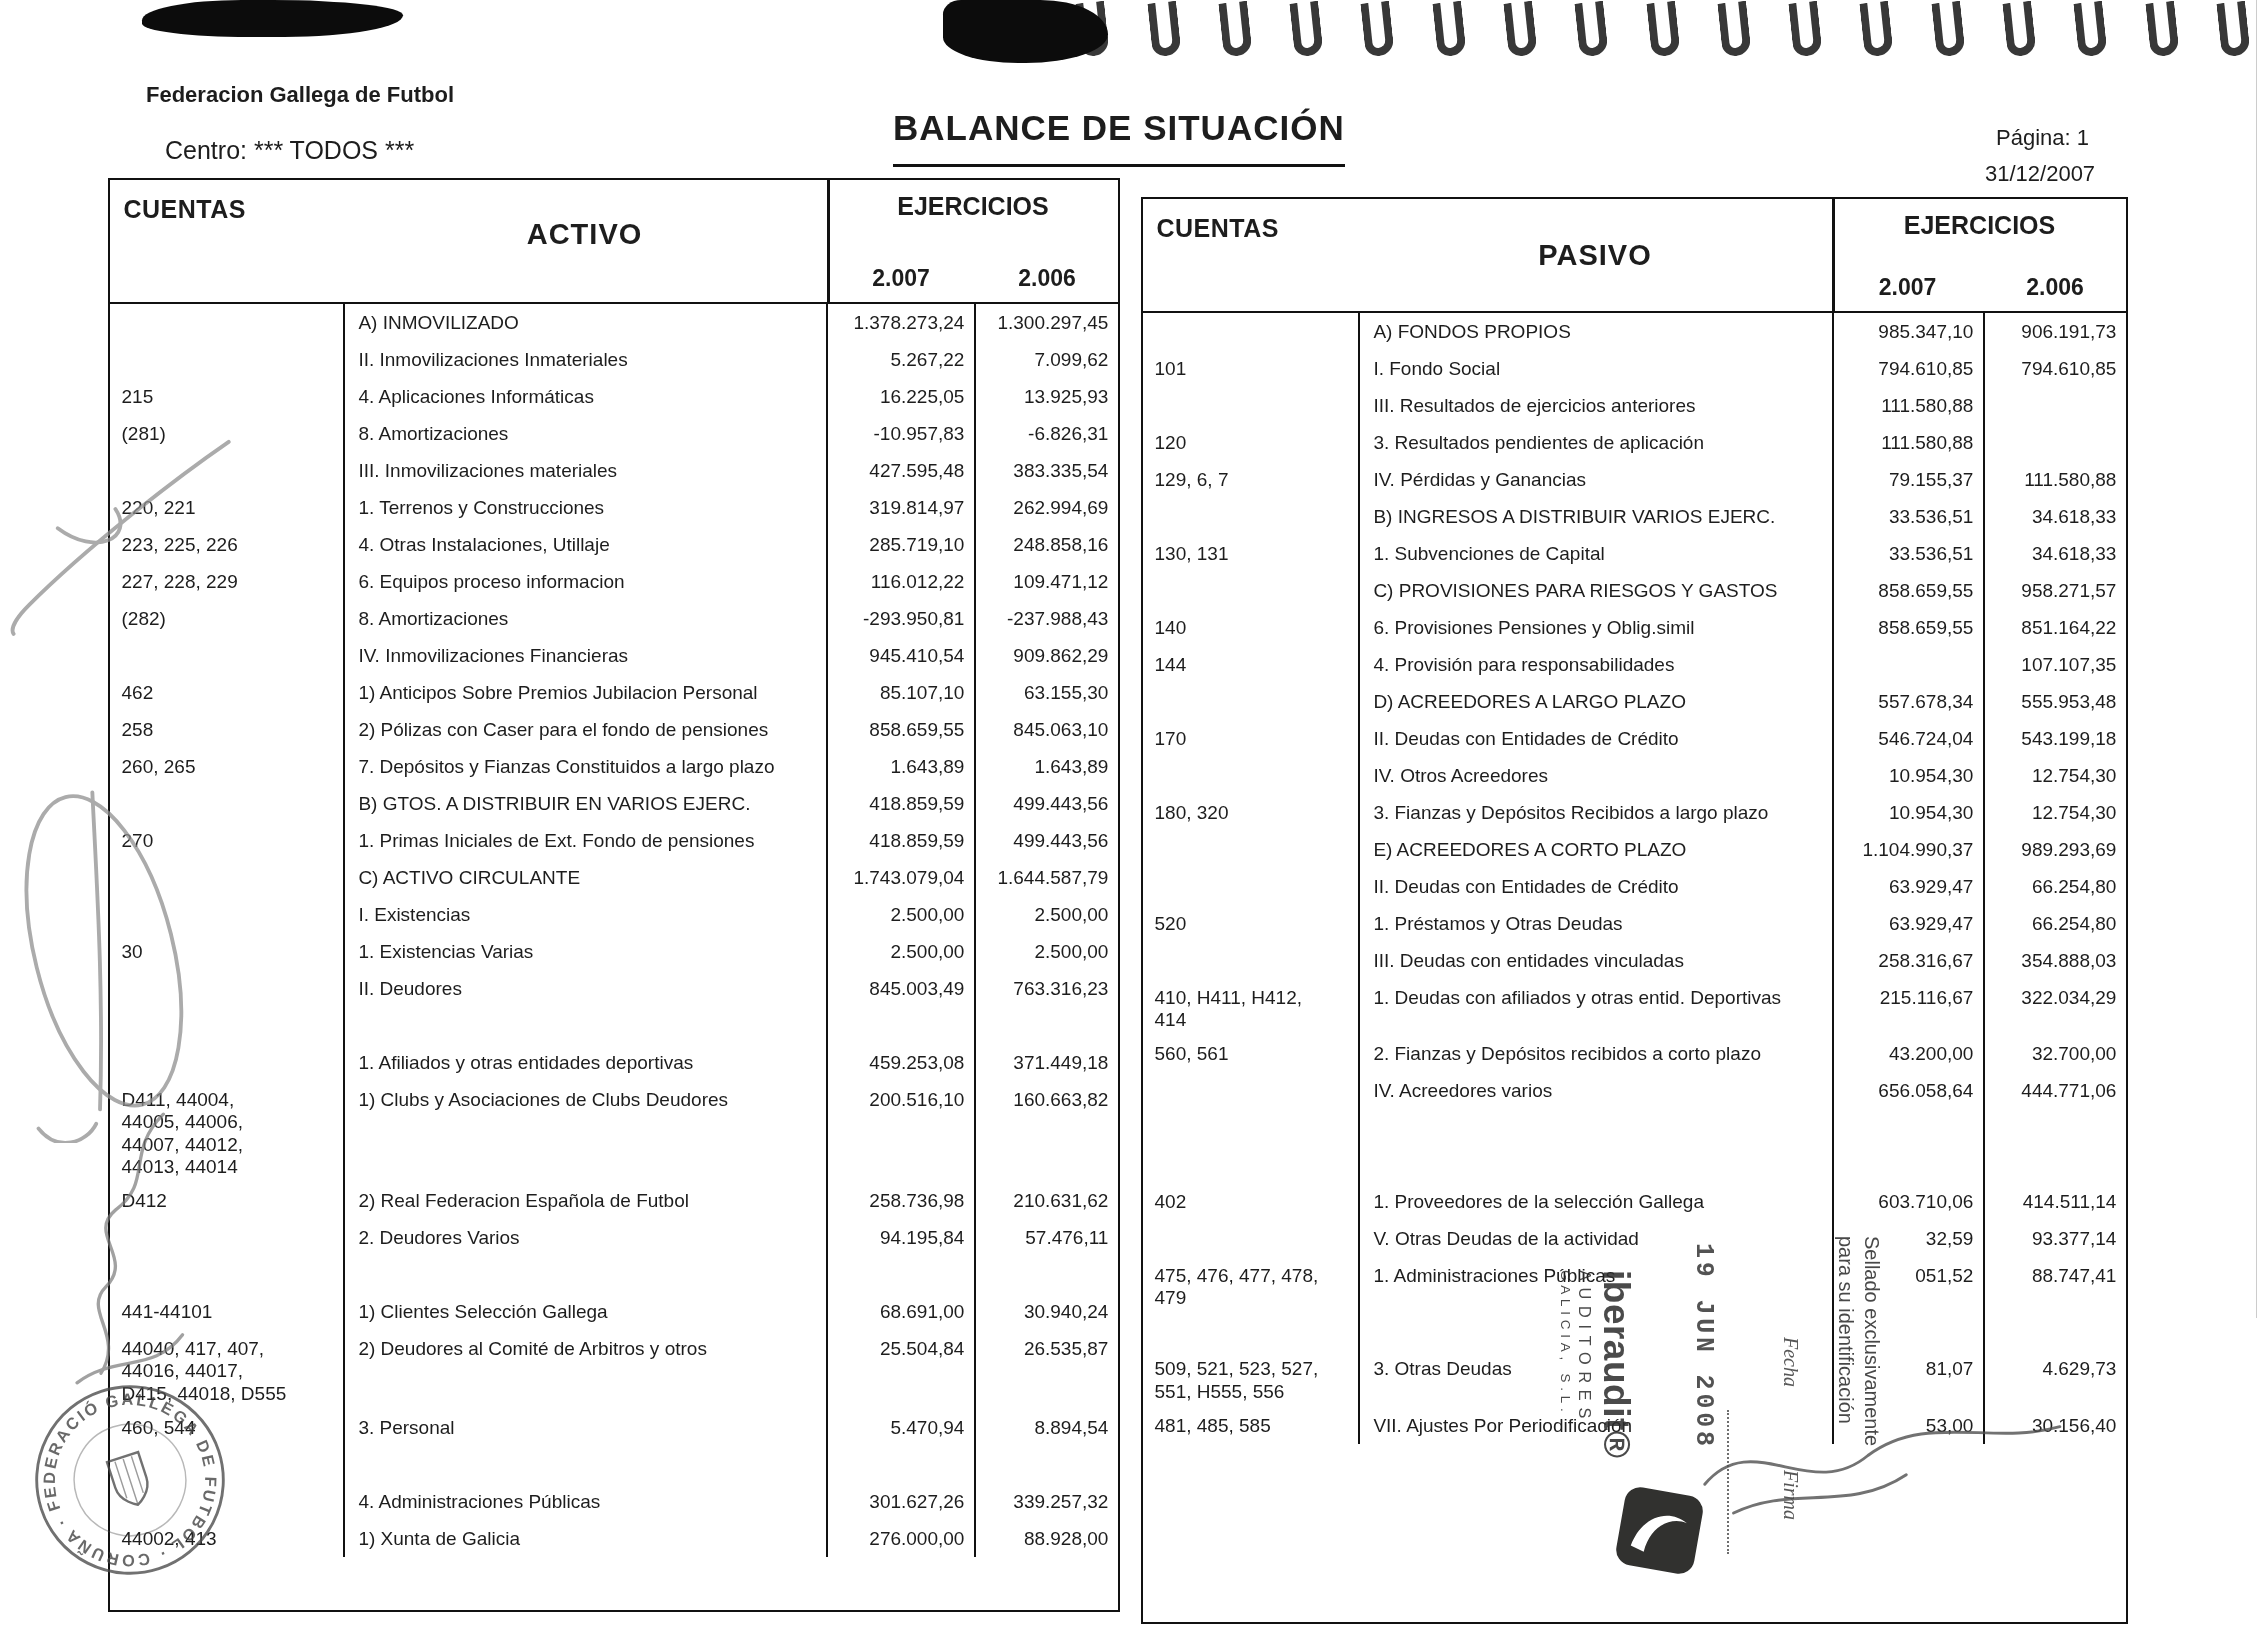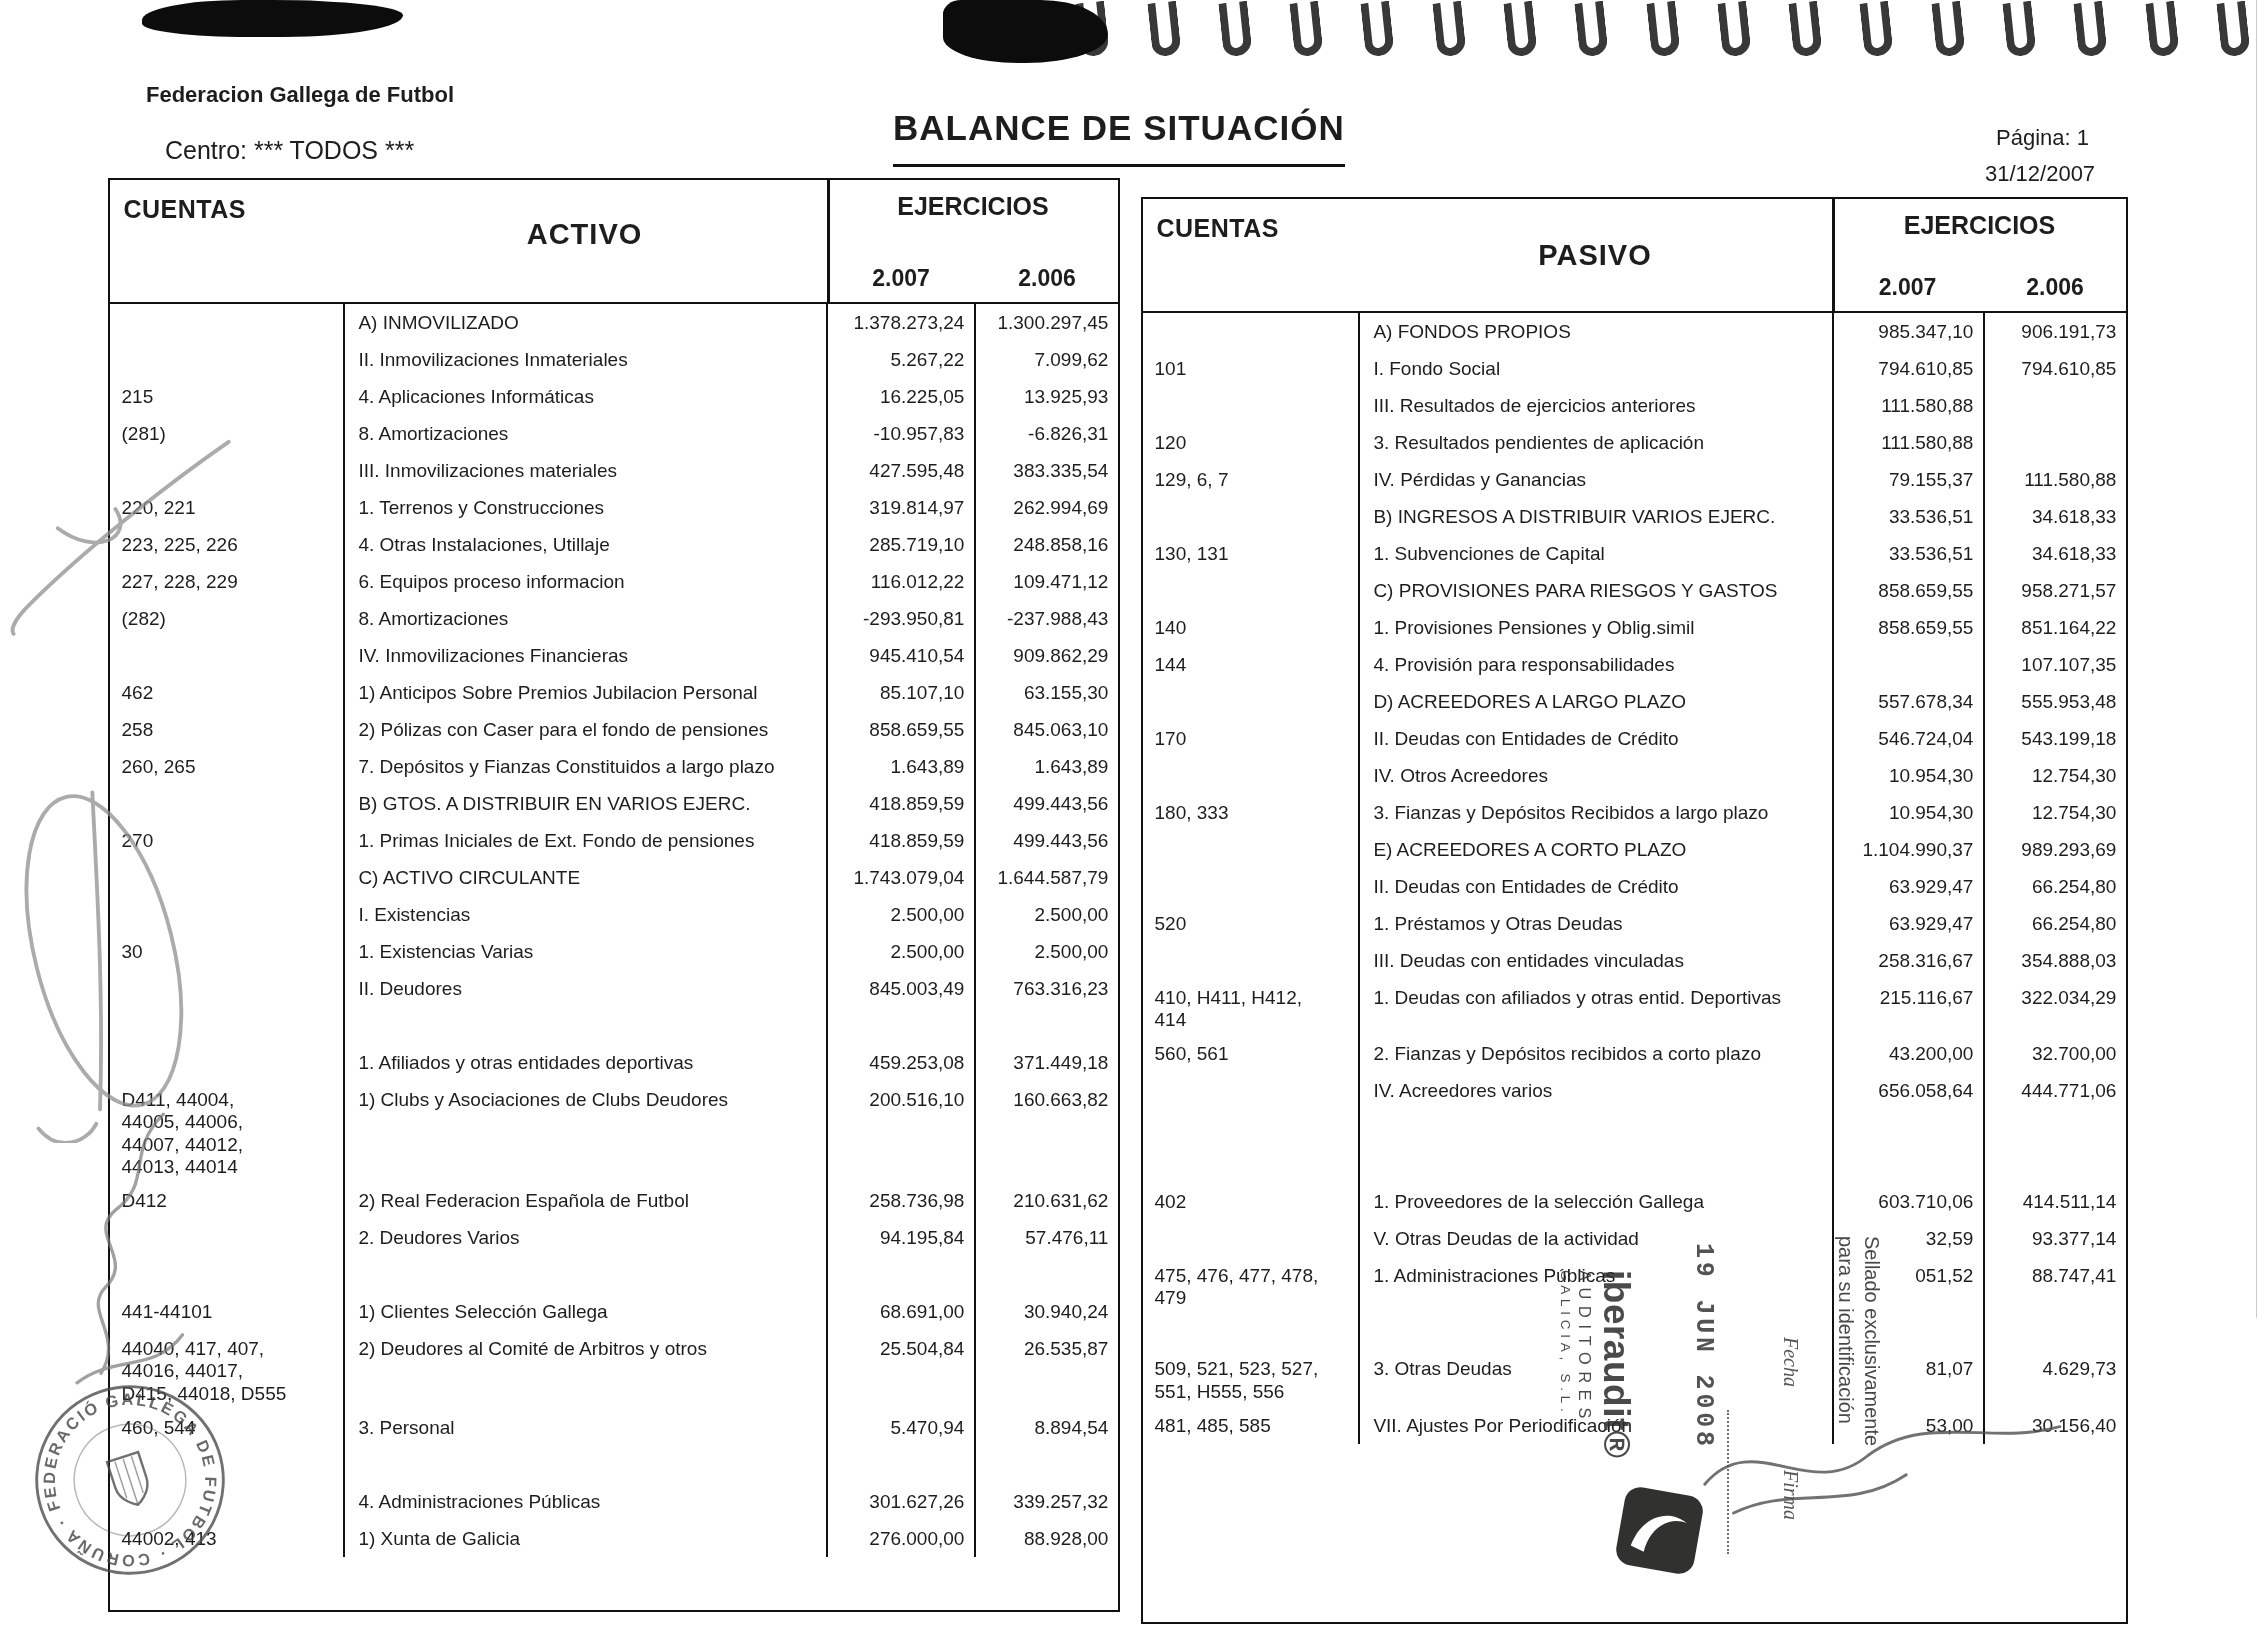--- a/index.html
+++ b/index.html
@@ -407,21 +407,21 @@
 
         <div class="trow">
           <div class="cell cuentas"></div>
           <div class="cell concept">C) PROVISIONES PARA RIESGOS Y GASTOS</div>
           <div class="cell val">858.659,55</div>
           <div class="cell val">958.271,57</div>
         </div>
 
         <div class="trow">
           <div class="cell cuentas">140</div>
-          <div class="cell concept">1. Provisiones Pensiones y Oblig.simil</div>
+          <div class="cell concept">6. Provisiones Pensiones y Oblig.simil</div>
           <div class="cell val">858.659,55</div>
           <div class="cell val">851.164,22</div>
         </div>
 
         <div class="trow">
           <div class="cell cuentas">144</div>
           <div class="cell concept">4. Provisión para responsabilidades</div>
           <div class="cell val"></div>
           <div class="cell val">107.107,35</div>
         </div>
@@ -441,21 +441,21 @@
         </div>
 
         <div class="trow">
           <div class="cell cuentas"></div>
           <div class="cell concept">IV. Otros Acreedores</div>
           <div class="cell val">10.954,30</div>
           <div class="cell val">12.754,30</div>
         </div>
 
         <div class="trow">
-          <div class="cell cuentas">180, 333</div>
+          <div class="cell cuentas">180, 320</div>
           <div class="cell concept">3. Fianzas y Depósitos Recibidos a largo plazo</div>
           <div class="cell val">10.954,30</div>
           <div class="cell val">12.754,30</div>
         </div>
 
         <div class="trow">
           <div class="cell cuentas"></div>
           <div class="cell concept">E) ACREEDORES A CORTO PLAZO</div>
           <div class="cell val">1.104.990,37</div>
           <div class="cell val">989.293,69</div>

